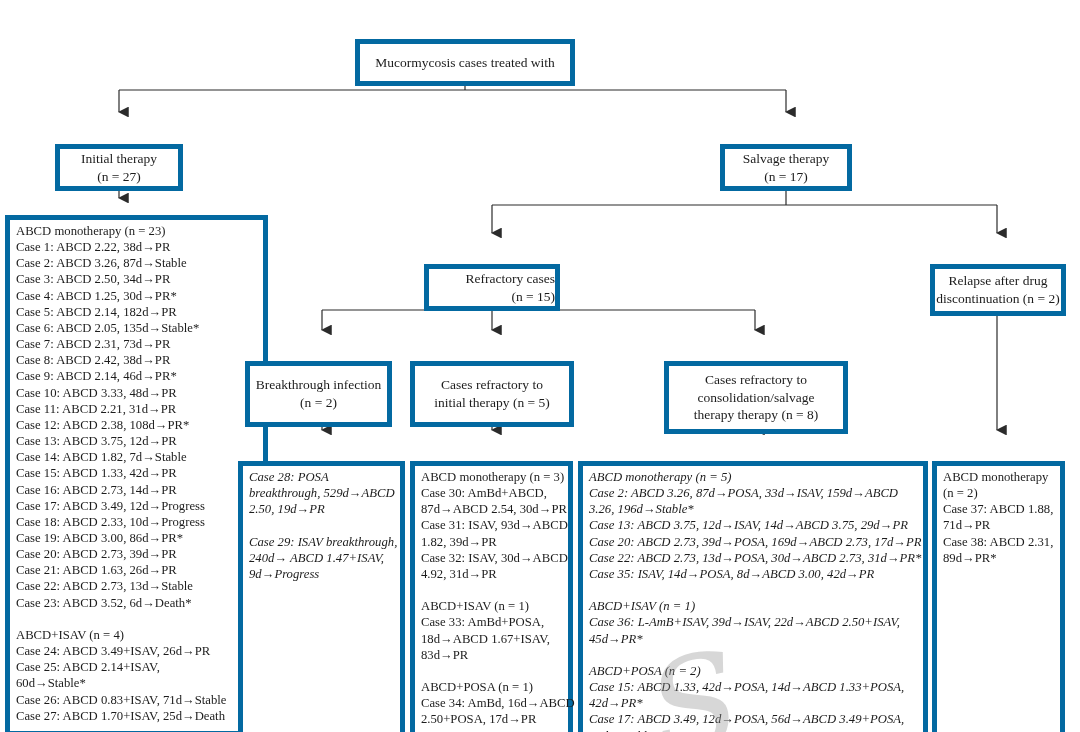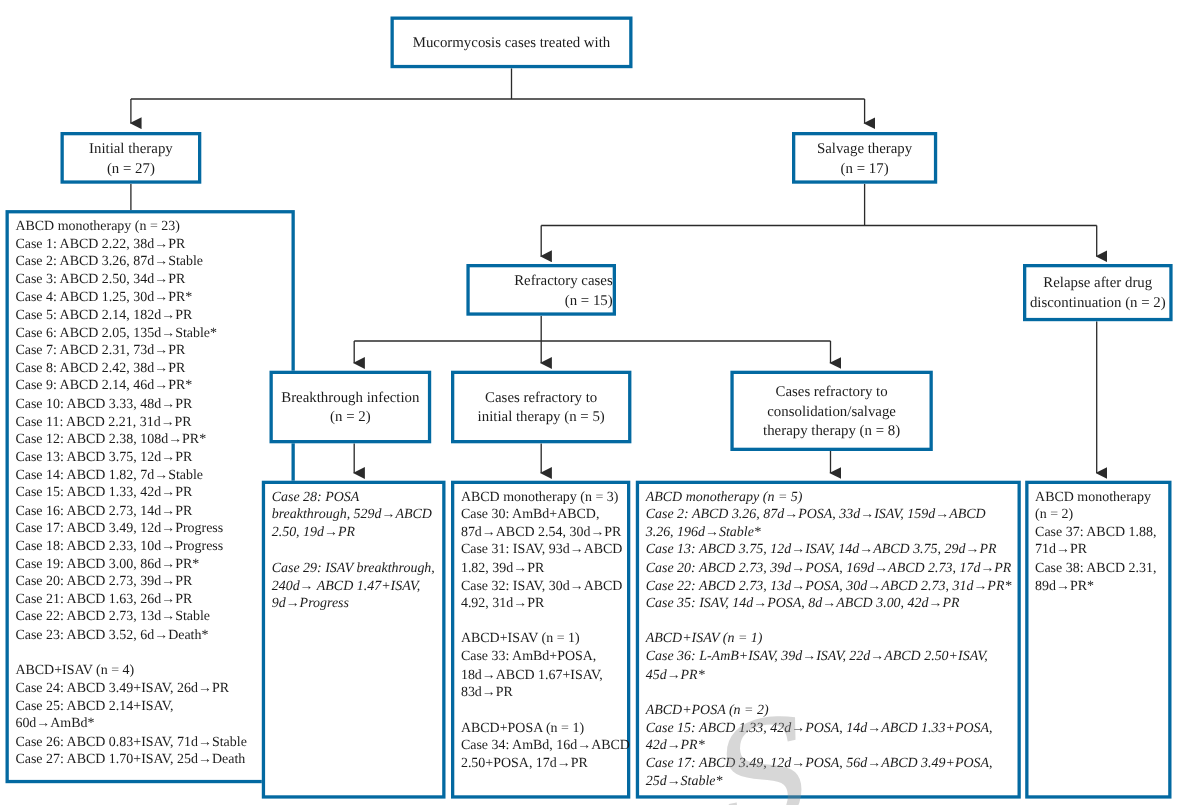--- a/index.html
+++ b/index.html
@@ -2,22 +2,22 @@
 <html><head>
 <meta charset="utf-8">
 <style>
   html,body{margin:0;padding:0;background:#ffffff;}
   .canvas{
     position:relative;width:1080px;height:732px;background:#ffffff;
     font-family:"Liberation Serif", serif;color:#1c1c1c;overflow:hidden;
   }
   .connectors{position:absolute;left:0;top:0;width:1080px;height:732px;z-index:1;}
   .box{
-    position:absolute;border:3px solid #0369a1;background:#ffffff;
-    box-sizing:border-box;z-index:2;
+    position:absolute;border:5px solid #0369a1;background:#ffffff;
+    box-sizing:border-box;z-index:2;margin-top:24px;
   }
   .label-box{
     display:flex;flex-direction:column;align-items:center;justify-content:center;
     text-align:center;font-size:13.5px;line-height:1.32;
   }
   .detail-box{
     font-size:12.7px;line-height:16.15px;padding:3px 5px 2px 6px;text-align:left;
   }
   .detail-box div{white-space:nowrap;}
   .watermark{
@@ -96,21 +96,21 @@
       <div>Case 18: ABCD 2.33, 10d→Progress</div>
       <div>Case 19: ABCD 3.00, 86d→PR*</div>
       <div>Case 20: ABCD 2.73, 39d→PR</div>
       <div>Case 21: ABCD 1.63, 26d→PR</div>
       <div>Case 22: ABCD 2.73, 13d→Stable</div>
       <div>Case 23: ABCD 3.52, 6d→Death*</div>
       <div>&nbsp;</div>
       <div>ABCD+ISAV (n = 4)</div>
       <div>Case 24: ABCD 3.49+ISAV, 26d→PR</div>
       <div>Case 25: ABCD 2.14+ISAV,</div>
-      <div>60d→AmBd*</div>
+      <div>60d→Stable*</div>
       <div>Case 26: ABCD 0.83+ISAV, 71d→Stable</div>
       <div>Case 27: ABCD 1.70+ISAV, 25d→Death</div>
     </div>
 
   <div class="box label-box" style="left:424px;top:240px;width:136px;height:47px;align-items:flex-end;">
       <div>Refractory cases</div>
       <div>(n = 15)</div>
     </div>
 
   <div class="box label-box" style="left:930px;top:240px;width:136px;height:52px;">

